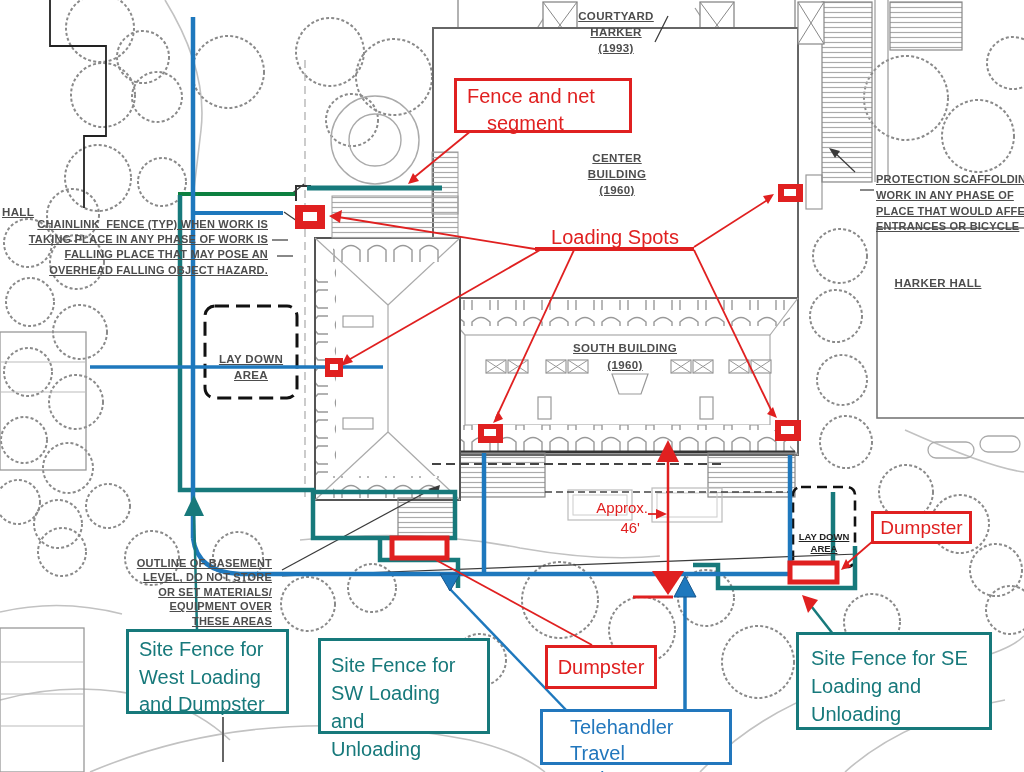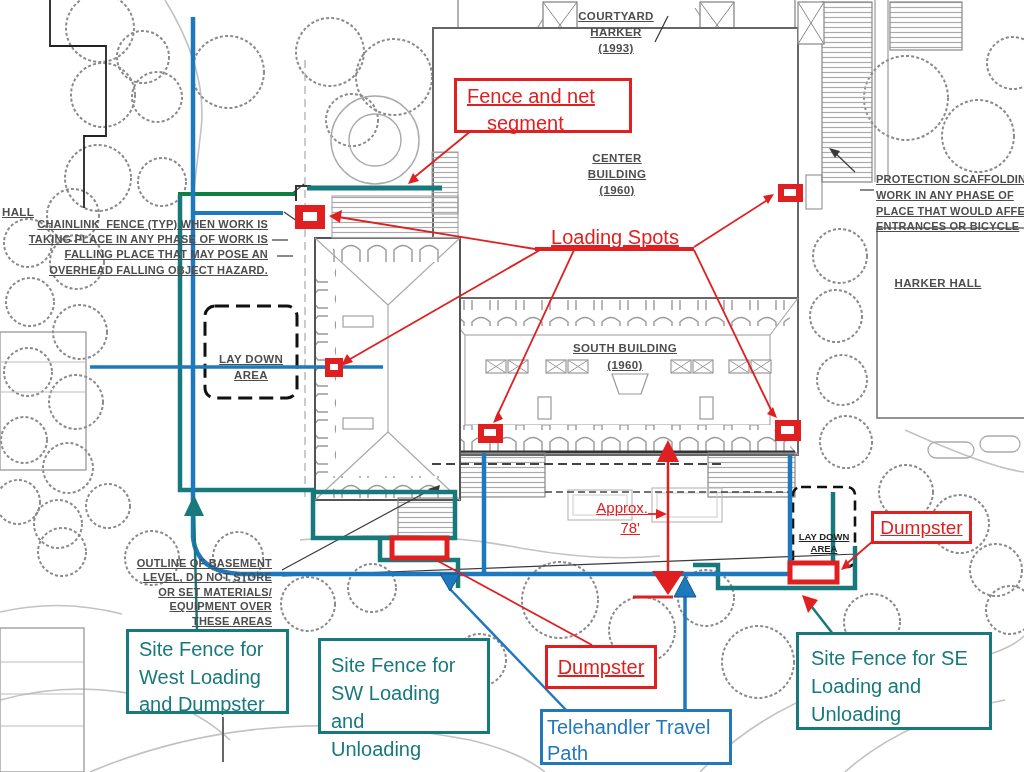--- a/index.html
+++ b/index.html
@@ -5,21 +5,21 @@
   html,body{margin:0;padding:0;background:#fff;}
   #stage{position:relative;width:1024px;height:772px;background:#fff;overflow:hidden;
          font-family:"Liberation Sans",sans-serif;}
   #linework{position:absolute;left:0;top:0;}
   .lbl{position:absolute;white-space:pre;color:#4d4d4d;text-decoration:underline;}
   .plan-lbl{font-size:11.5px;font-weight:700;letter-spacing:.35px;}
   .ctr{transform:translateX(-50%);text-align:center;}
   .rt{text-align:right;}
   .note{font-size:11px;font-weight:700;line-height:15.2px;letter-spacing:.2px;}
   .ann{position:absolute;background:#fff;box-sizing:border-box;}
-  .red-t{color:#e02020;text-decoration:underline;}
+  .red-t{color:#e02020;}
   .teal-t{color:#17797b;}
   .blue-t{color:#2277bd;}
   .red-box{border:3px solid #e02020;}
   .teal-box{border:3px solid #17797b;}
   .blue-box{border:3px solid #2277bd;}
   .big{font-size:20px;line-height:27px;}
   .boxpad{padding:4px 10px;}
   .nofill{background:transparent;}
   .u-line{position:absolute;background:#e02020;height:4px;}
   .laydown-se-lbl{font-size:9.5px;font-weight:700;line-height:12px;color:#222;}
@@ -330,21 +330,21 @@
   <div class="ann red-box red-t big" style="left:454px;top:78px;width:178px;height:55px;padding:2px 0 0 10px;">
       <span style="display:block">Fence and net</span>
       <span style="display:block;padding-left:20px;">segment</span>
     </div>
 
   <div class="ann nofill red-t big" style="left:535px;top:224px;width:160px;text-align:center;">Loading Spots</div>
   <div class="u-line" style="left:535px;top:247px;width:159px;"></div>
 
   <div class="ann nofill red-t rt" style="left:584px;top:498px;width:64px;font-size:15px;line-height:20px;">
       <span style="display:block">Approx.</span>
-      <span style="display:block;padding-right:8px;">78'</span>
+      <span style="display:block;padding-right:8px;">46'</span>
     </div>
 
   <div class="ann red-box red-t big" style="left:545px;top:645px;width:112px;height:44px;display:flex;align-items:center;justify-content:center;">
       <span>Dumpster</span>
     </div>
 
   <div class="ann red-box red-t" style="left:871px;top:511px;width:101px;height:33px;font-size:19px;display:flex;align-items:center;justify-content:center;">
       <span>Dumpster</span>
     </div>
 
@@ -359,18 +359,18 @@
       <span style="display:block">SW Loading and</span>
       <span style="display:block">Unloading</span>
     </div>
 
   <div class="ann teal-box teal-t big" style="left:796px;top:632px;width:196px;height:98px;padding:9px 12px;line-height:28px;">
       <span style="display:block">Site Fence for SE</span>
       <span style="display:block">Loading and</span>
       <span style="display:block">Unloading</span>
     </div>
 
-  <div class="ann blue-box blue-t big" style="left:540px;top:709px;width:192px;height:56px;padding:2px 4px;line-height:26px;">
+  <div class="ann blue-box blue-t big" style="left:540px;top:709px;width:192px;height:56px;padding:2px 27px;line-height:26px;">
       <span style="display:block">Telehandler Travel</span>
       <span style="display:block">Path</span>
     </div>
 
 </div>
 
 </body></html>

